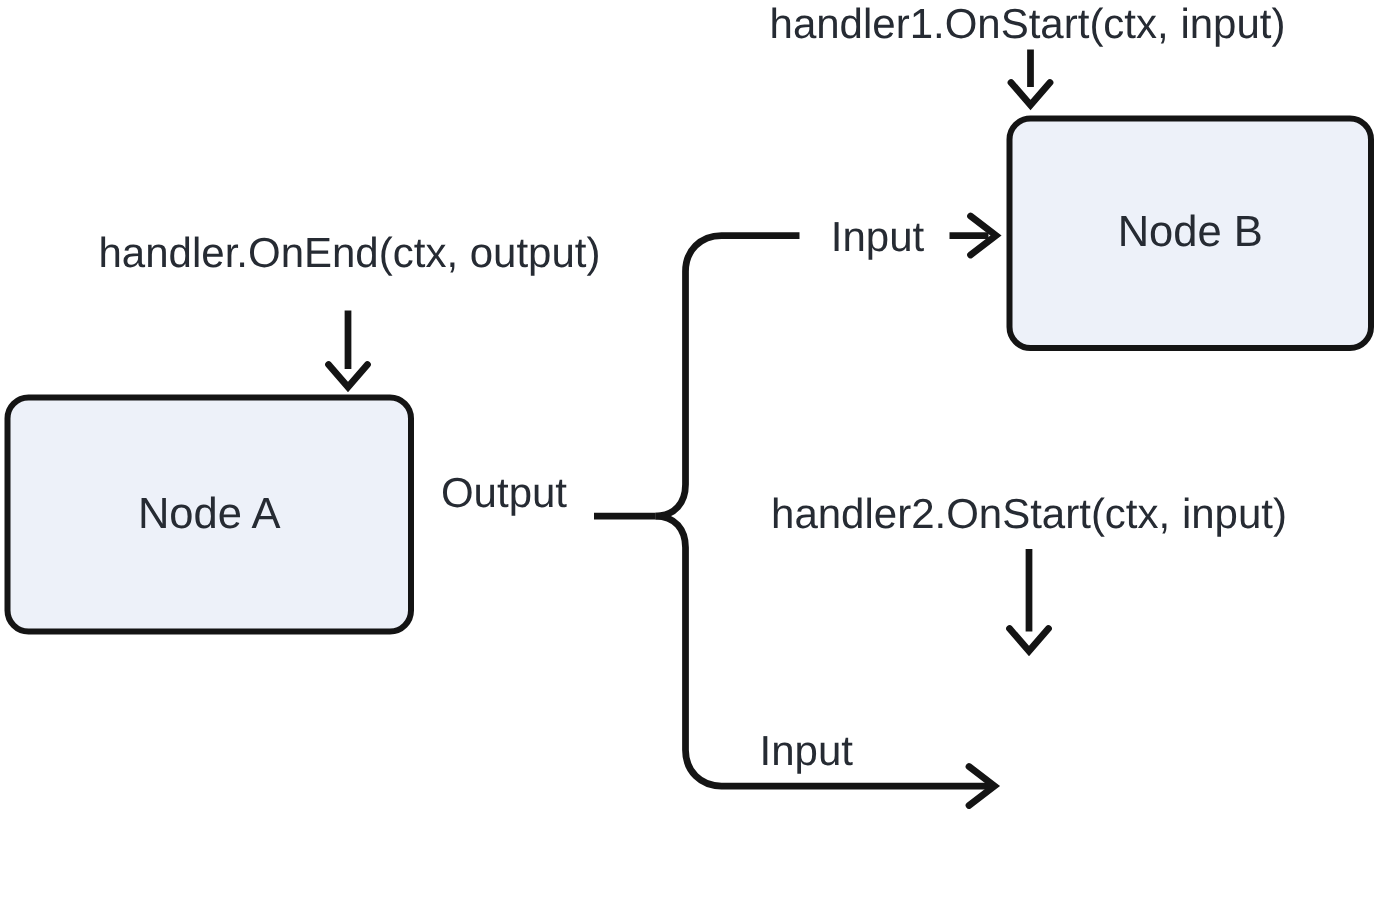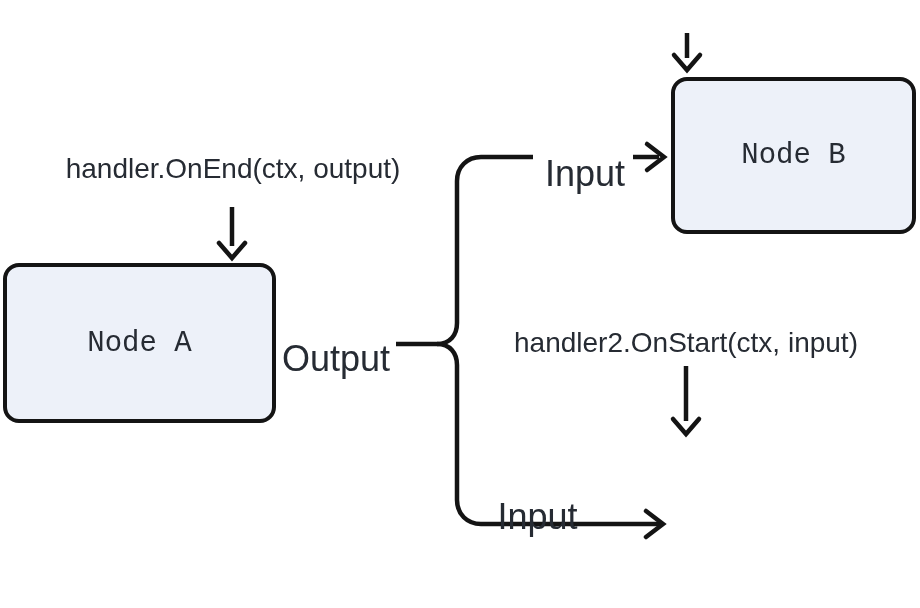--- a/index.html
+++ b/index.html
@@ -23,44 +23,42 @@
   .wires path.head{stroke-linejoin:miter;stroke-linecap:round;}
   .node{
     position:absolute;
     background:var(--node-fill);
     border:4.5px solid var(--node-border);
     border-radius:16px;
     display:flex;align-items:center;justify-content:center;
     font-size:29px;
     color:var(--text);
     box-sizing:border-box;
-    font-family:Liberation Mono, monospace;
   }
   .node-a{left:3px;top:263px;width:273px;height:160px;}
   .node-b{left:671px;top:77px;width:245px;height:157px;}
   .node-c{left:671px;top:445px;width:245px;height:158px;}
   .ann{
     position:absolute;
     font-size:28px;
     text-align:center;
     white-space:nowrap;
     color:var(--text);
   }
   .ann-h1{left:480px;top:0px;width:410px;}
   .ann-end{left:30px;top:153px;width:406px;}
   .ann-h2{left:481px;top:327px;width:410px;}
   .edge-label{
     position:absolute;
-    font-size:36px;
+    font-size:28px;
     text-align:center;
     white-space:nowrap;
     color:var(--text);
-    margin-top:16px;
   }
-  .lbl-output{left:276px;top:324px;width:120px;height:38px;line-height:38px;background:var(--bg);}
+  .lbl-output{left:276px;top:310px;width:120px;height:38px;line-height:38px;background:var(--bg);}
   .lbl-input-b{left:543px;top:140px;width:84px;height:36px;line-height:36px;background:var(--bg);}
   .lbl-input-c{left:495px;top:485px;width:85px;height:32px;line-height:32px;}
 </style>
 </head>
 <body>
 
 <div class="stage">
 
   <svg class="wires" viewBox="0 0 920 608" aria-hidden="true">
 
@@ -77,20 +75,21 @@
     <path d="M687 33 V58"></path>
     <path class="head" d="M674 55 L687 70 L700 55"></path>
 
     <path d="M232 207 V246"></path>
     <path class="head" d="M219 243 L232 258 L245 243"></path>
 
     <path d="M686 366 V421"></path>
     <path class="head" d="M673 419 L686 434 L699 419"></path>
   </svg>
 
+  <div class="ann ann-h1">handler1.OnStart(ctx, input)</div>
   <div class="ann ann-end">handler.OnEnd(ctx, output)</div>
   <div class="ann ann-h2">handler2.OnStart(ctx, input)</div>
 
   <div class="node node-a">
     <span>Node A</span>
   </div>
   <div class="node node-b">
     <span>Node B</span>
   </div>
 

